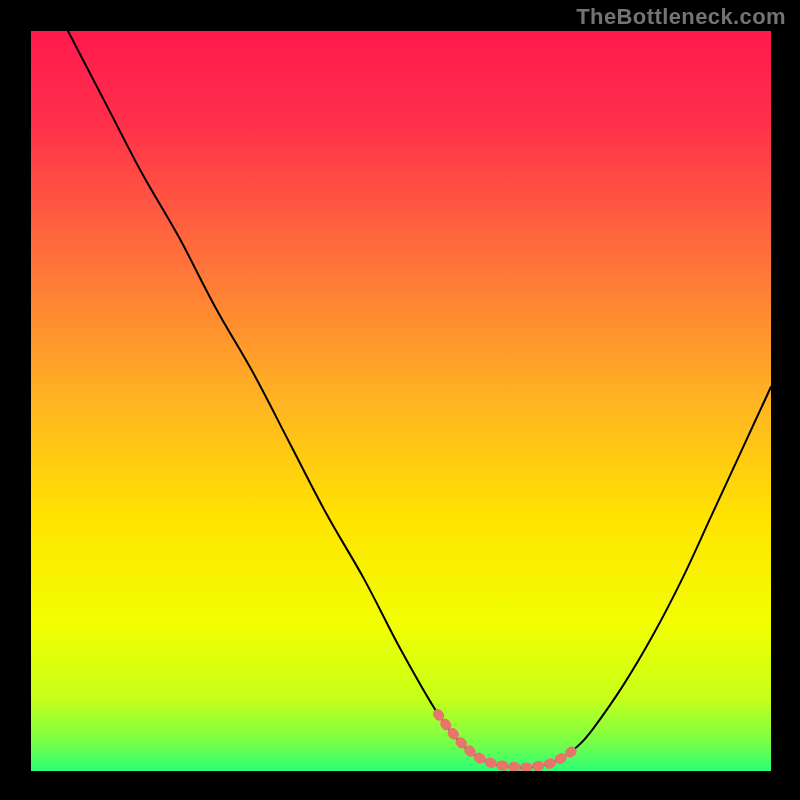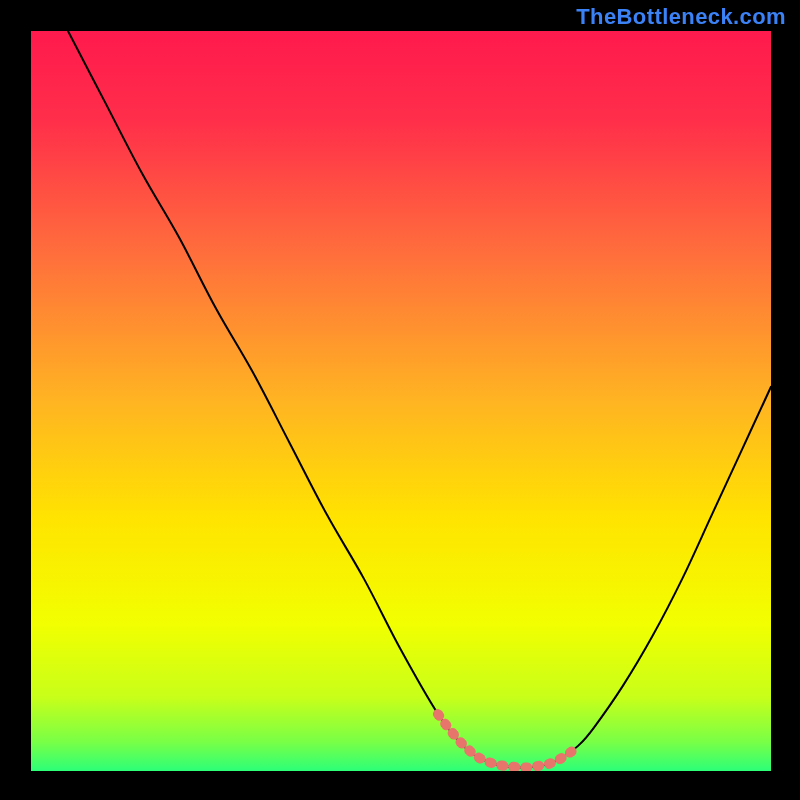--- a/index.html
+++ b/index.html
@@ -10,21 +10,21 @@
     position: relative;
     overflow: hidden;
     font-family: Arial, Helvetica, sans-serif;
   }
   .watermark {
     position: absolute;
     top: 4px;
     right: 14px;
     font-size: 22px;
     font-weight: 600;
-    color: #3b82f6;
+    color: #737373;
     letter-spacing: 0.4px;
     z-index: 10;
   }
   .plot-frame {
     position: absolute;
     background: #000;
   }
   .gradient-fill {
     position: absolute;
     left: 0; top: 0; right: 0; bottom: 0;

